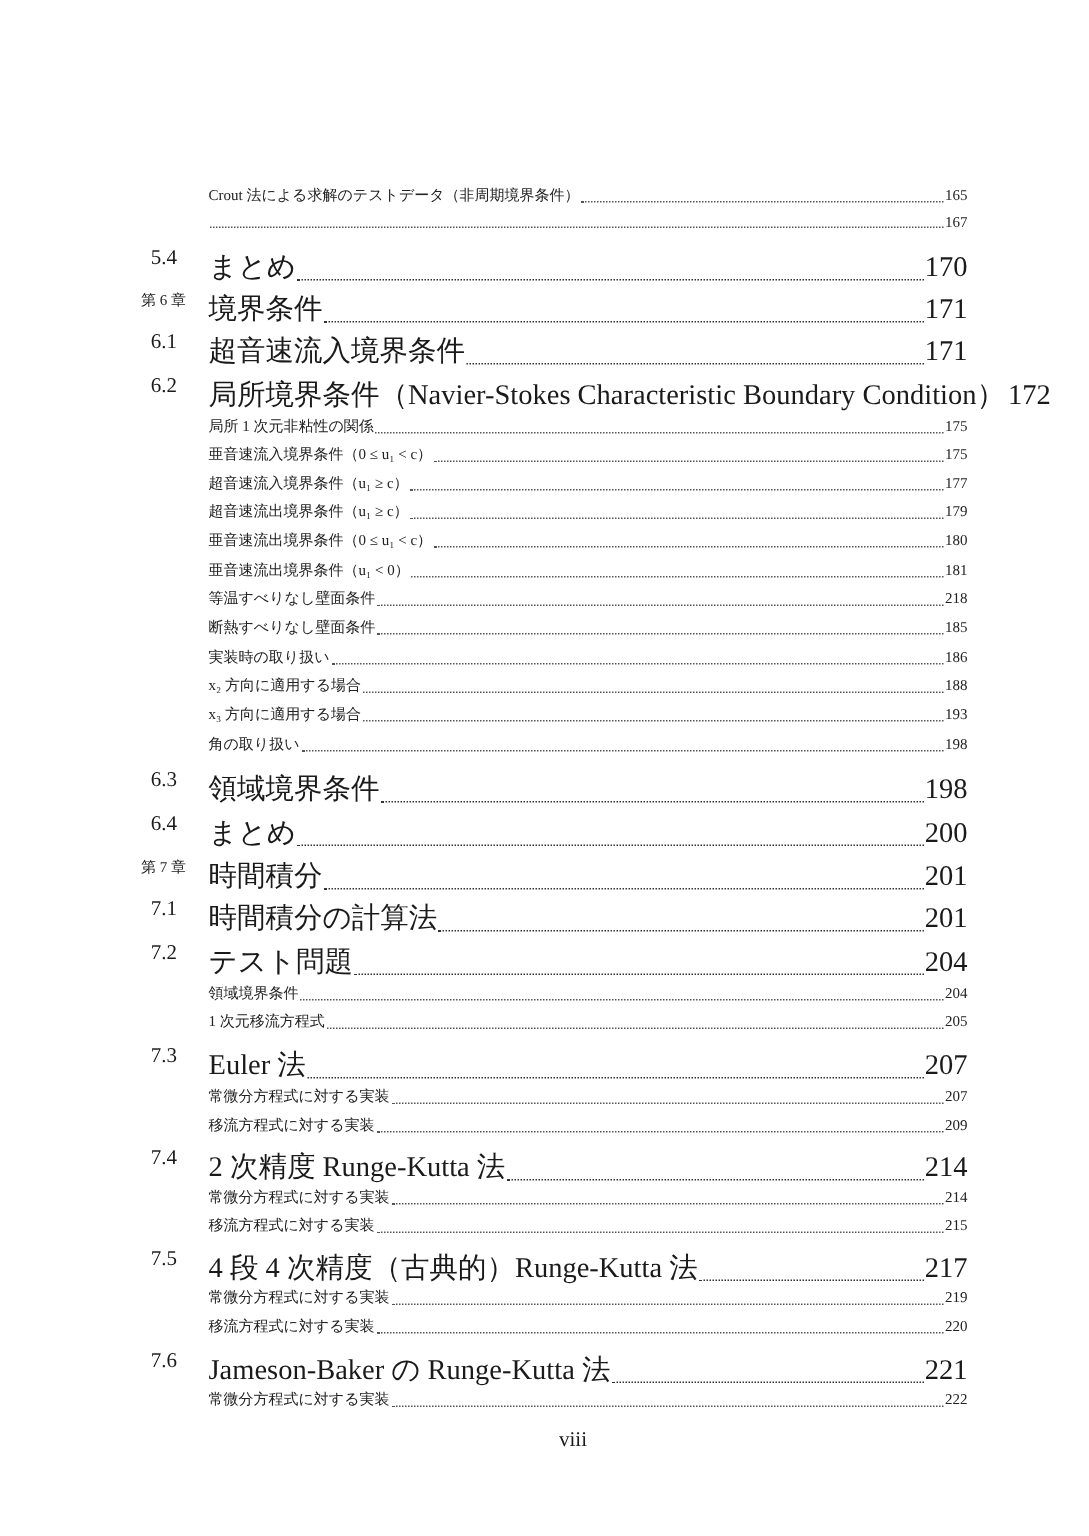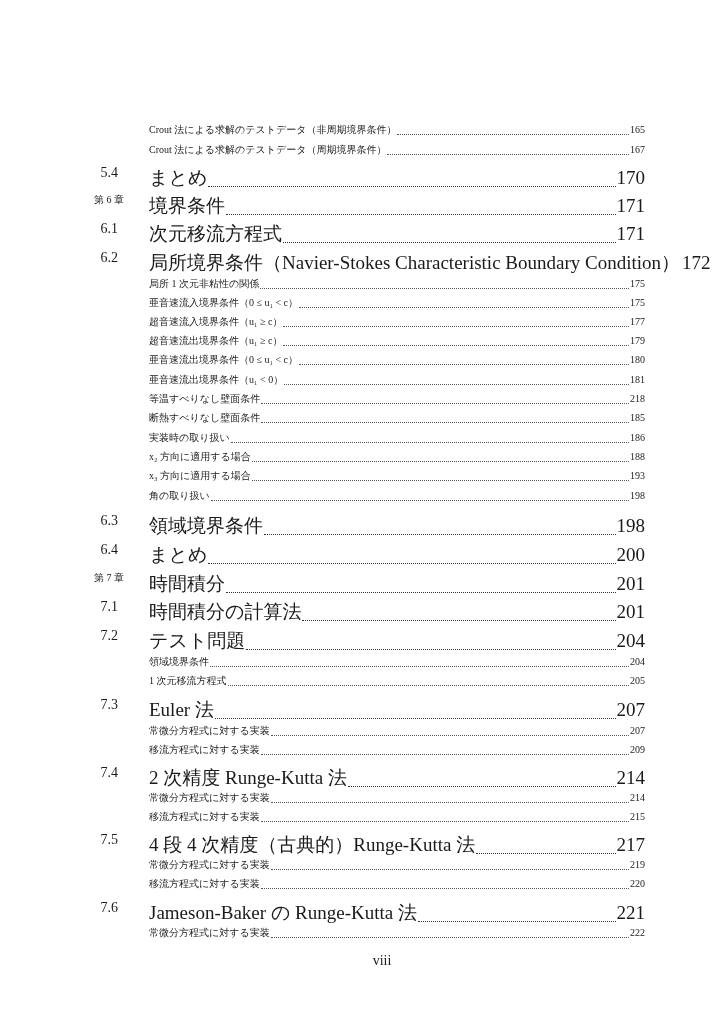--- a/index.html
+++ b/index.html
@@ -8,21 +8,21 @@
     font-family: "Liberation Serif", "DejaVu Serif", serif; color: #1a1a1a;
   }
   .toc { position: absolute; left: 0; top: 0; width: 726px; height: 1024px; }
   .row { position: absolute; left: 0; width: 726px; display: block; }
   .num {
     position: absolute; text-align: right; white-space: nowrap;
   }
   .entry {
     position: absolute; display: flex; align-items: baseline; white-space: nowrap;
   }
-  .entry .title { flex: 0 0 auto; margin-left: 10px; }
+  .entry .title { flex: 0 0 auto; }
   .entry .leader {
     flex: 1 1 auto; overflow: hidden; margin: 0 1px;
     border-bottom: 1px dotted #333; height: 1px; align-self: flex-end;
     position: relative; top: -4px;
   }
   .entry .page { flex: 0 0 auto; }
   
   .sec .num { font-size: 14px; width: 52px; left: 66px; }
   .chap .num { font-size: 10px; width: 62px; left: 62px; }
   .sec .entry, .chap .entry { left: 139px; width: 506px; font-size: 19px; }
@@ -42,21 +42,20 @@
 <div class="toc" id="toc">
     <div class="row sub" style="top: 123px;">
       <div class="entry">
         <span class="title">Crout 法による求解のテストデータ（非周期境界条件）</span>
         <span class="leader"></span>
         <span class="page">165</span>
       </div>
     </div>
     <div class="row sub" style="top: 143px;">
       <div class="entry">
-        <span class="title">Crout 法による求解のテストデータ（周期境界条件）</span>
         <span class="leader"></span>
         <span class="page">167</span>
       </div>
     </div>
     <div class="row sec" style="top: 165px;">
       <span class="num">5.4</span>
       <div class="entry">
         <span class="title">まとめ</span>
         <span class="leader"></span>
         <span class="page">170</span>
@@ -66,21 +65,21 @@
       <span class="num">第 6 章</span>
       <div class="entry">
         <span class="title">境界条件</span>
         <span class="leader"></span>
         <span class="page">171</span>
       </div>
     </div>
     <div class="row sec" style="top: 221px;">
       <span class="num">6.1</span>
       <div class="entry">
-        <span class="title">次元移流方程式</span>
+        <span class="title">超音速流入境界条件</span>
         <span class="leader"></span>
         <span class="page">171</span>
       </div>
     </div>
     <div class="row sec" style="top: 250px;">
       <span class="num">6.2</span>
       <div class="entry">
         <span class="title">局所境界条件（Navier-Stokes Characteristic Boundary Condition）</span>
         <span class="leader"></span>
         <span class="page">172</span>

